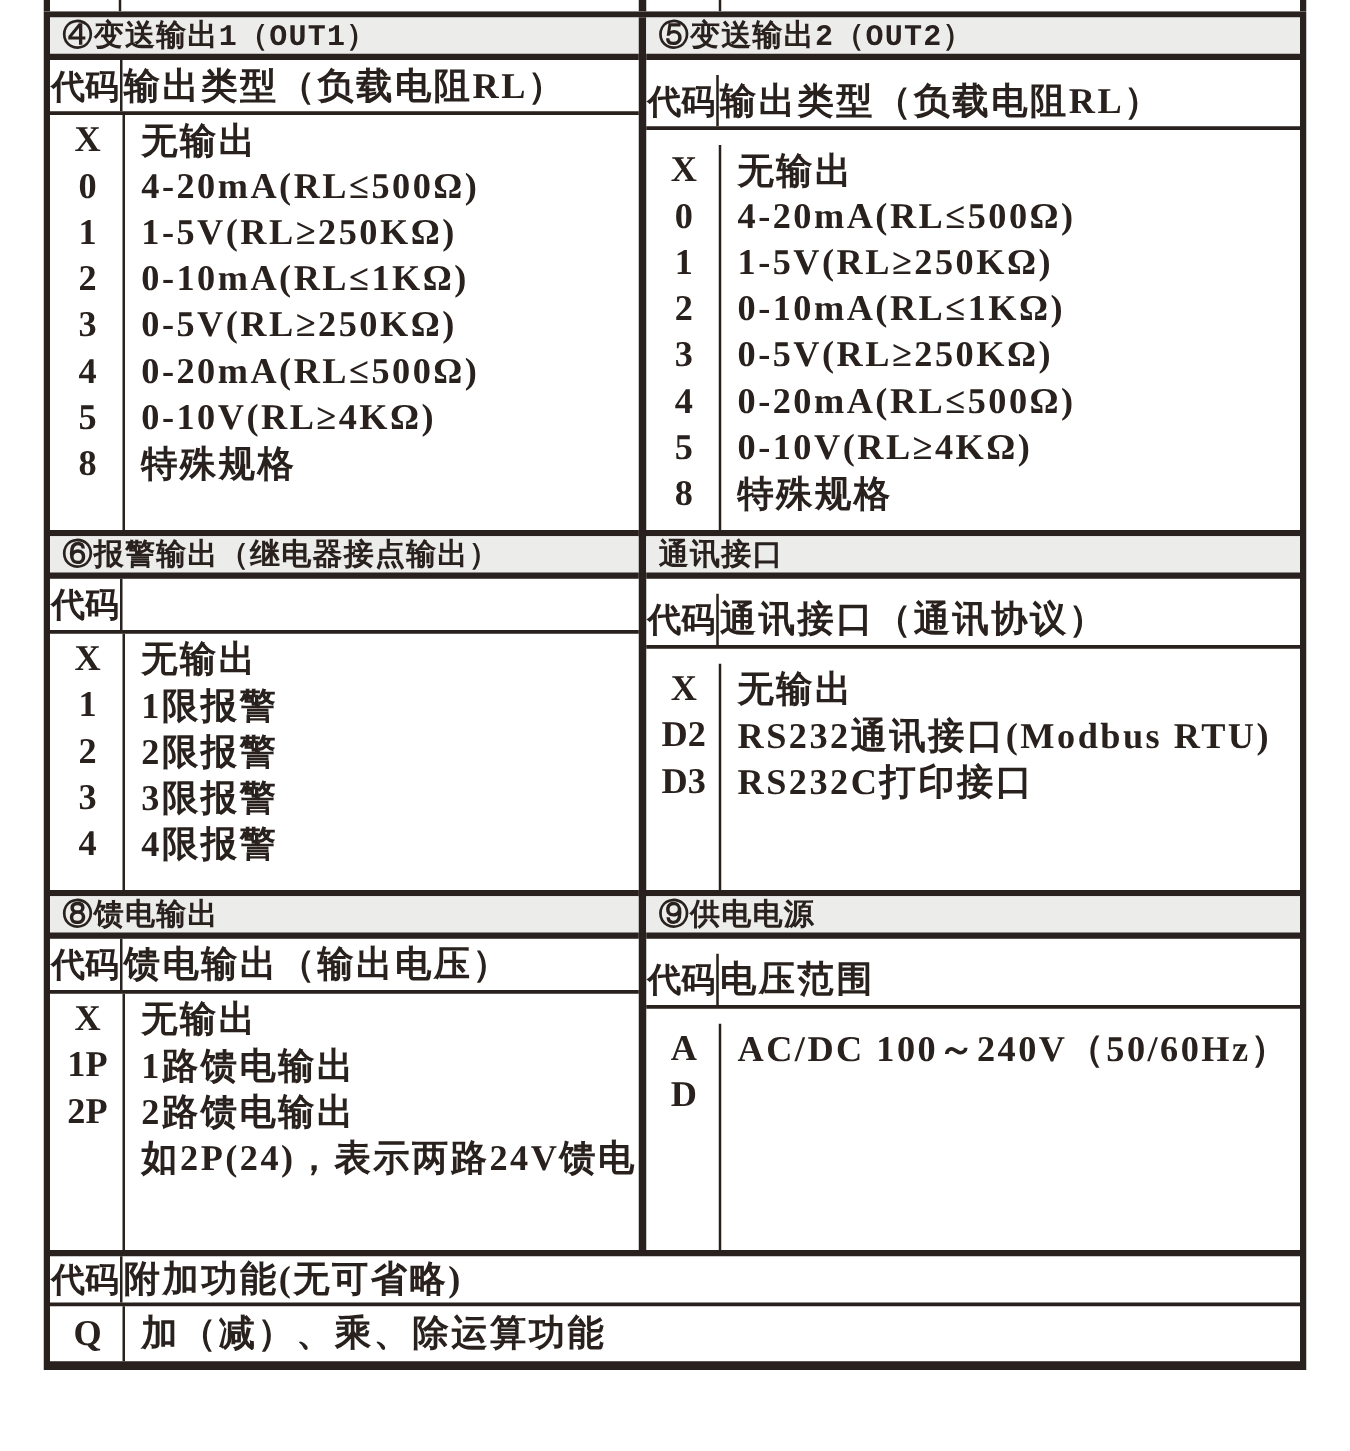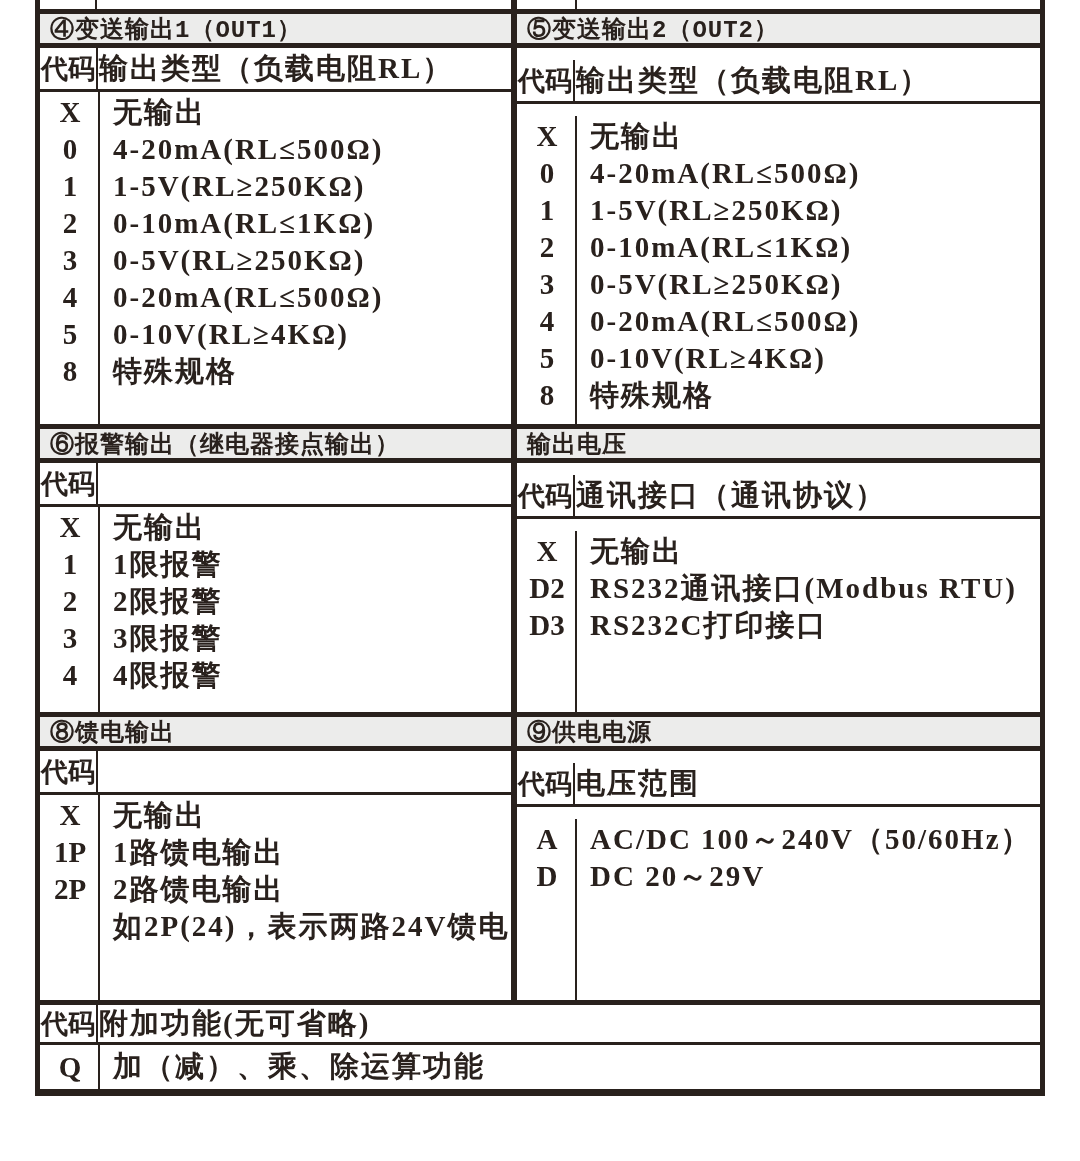--- a/index.html
+++ b/index.html
@@ -192,21 +192,21 @@
               <div class="desc">3限报警</div>
             </div>
           <div class="row">
               <div class="code">4</div>
               <div class="desc">4限报警</div>
             </div>
         </div>
       </div>
 
       <div class="section bl bt">
-        <div class="band">输出电压</div>
+        <div class="band">通讯接口</div>
         <div class="hdr">
           <div class="codecol">代码</div>
           <div class="desc">通讯接口（通讯协议）</div>
         </div>
         <div class="data">
           <div class="row">
               <div class="code">X</div>
               <div class="desc">无输出</div>
             </div>
           <div class="row">
@@ -217,20 +217,21 @@
               <div class="code">D3</div>
               <div class="desc">RS232C打印接口</div>
             </div>
         </div>
       </div>
 
       <div class="section bt">
         <div class="band">⑧馈电输出</div>
         <div class="hdr">
           <div class="codecol">代码</div>
+          <div class="desc">馈电输出（输出电压）</div>
         </div>
         <div class="data data-feed">
           <div class="row">
               <div class="code">X</div>
               <div class="desc">无输出</div>
             </div>
           <div class="row">
               <div class="code">1P</div>
               <div class="desc">1路馈电输出</div>
             </div>
@@ -251,21 +252,20 @@
           <div class="codecol">代码</div>
           <div class="desc">电压范围</div>
         </div>
         <div class="data">
           <div class="row">
               <div class="code">A</div>
               <div class="desc">AC/DC 100～240V（50/60Hz）</div>
             </div>
           <div class="row">
               <div class="code">D</div>
-              <div class="desc">DC 20～29V</div>
             </div>
         </div>
       </div>
 
       <div class="section span2 bt">
         <div class="hdr hdr-s10">
           <div class="codecol">代码</div>
           <div class="desc">附加功能(无可省略)</div>
         </div>
         <div class="data data-notes">

